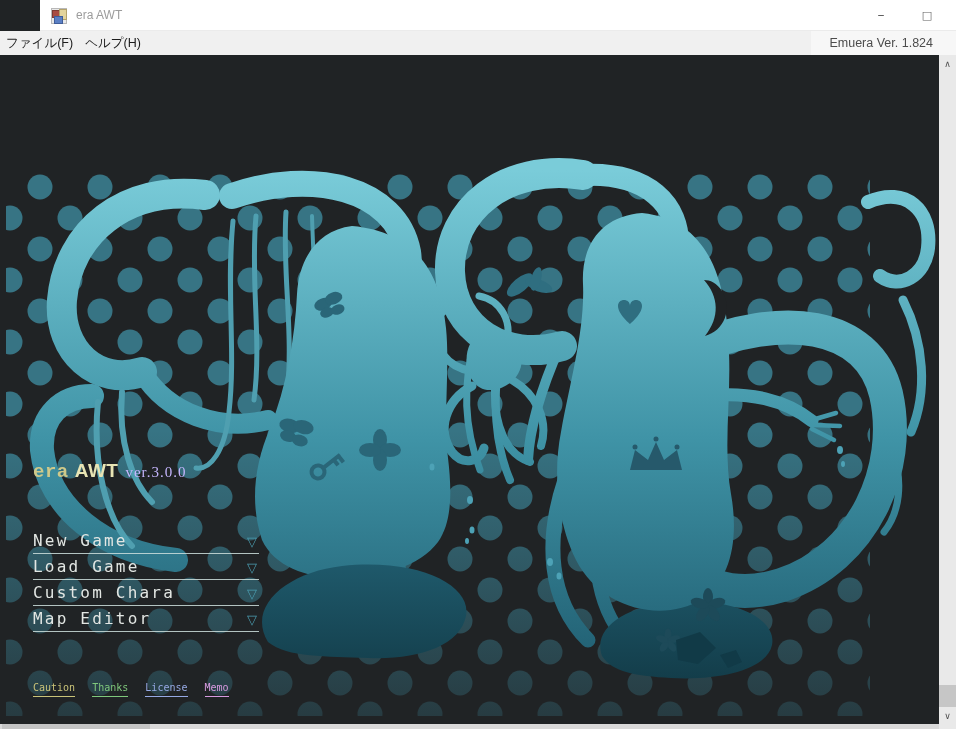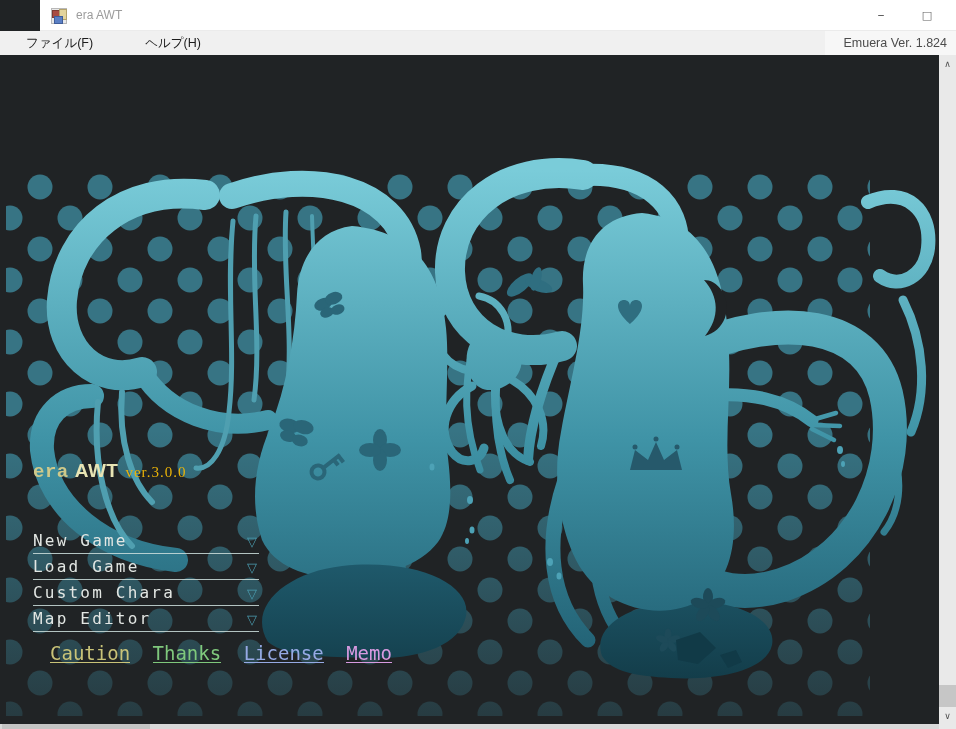--- a/index.html
+++ b/index.html
@@ -19,50 +19,50 @@
   .caption-buttons{position:absolute;right:0;top:0;height:31px;display:flex;}
   .cap-btn{width:46px;height:31px;display:flex;align-items:center;justify-content:center;
            color:#5f5f5f;font-size:13px;font-family:"DejaVu Sans",sans-serif;cursor:default;}
   .cap-btn.min span{position:relative;top:-2px;font-size:14px;}
   .cap-btn.max span{font-size:11px;}
   .cap-btn.close span{font-size:15px;}
 
   
   .menubar{position:absolute;left:0;top:31px;width:956px;height:24px;background:#f0f0f0;
            display:flex;align-items:stretch;font-size:12.5px;color:#1c1c1c;}
-  .menu-item{padding:0 26px;line-height:24px;}
-  .menubar-version{margin-left:auto;line-height:24px;padding:0 9px 0 18px;background:#f7f7f7;
+  .menu-item{padding:0 6px;line-height:24px;}
+  .menubar-version{margin-left:auto;line-height:24px;padding:0 23px 0 18px;background:#f7f7f7;
                    color:#4c4c4c;}
 
   
   .content{position:absolute;left:0;top:55px;width:939px;height:669px;background:#202325;overflow:hidden;}
   .art{position:absolute;left:0;top:0;}
 
   .textlayer{position:absolute;left:0;top:0;width:100%;height:100%;
              font-family:"DejaVu Sans Mono","Liberation Mono",monospace;}
 
   .logo-line{position:absolute;left:33px;top:405px;white-space:nowrap;
              font-family:"Liberation Sans",sans-serif;font-weight:bold;font-size:19px;letter-spacing:.5px;}
   .logo-era{color:#cfc98a;font-family:Liberation Mono, monospace;}
   .logo-awt{color:#e8e4b4;margin-left:6px;}
   .logo-ver{font-family:"Liberation Serif",serif;font-weight:normal;font-size:15px;
-            color:#eab308;margin-left:7px;letter-spacing:1px;}
+            color:#c4b5fd;margin-left:7px;letter-spacing:1px;}
 
   .subtitle{position:absolute;left:33px;top:433px;font-size:16px;letter-spacing:.6px;white-space:nowrap;
             background:linear-gradient(90deg,#c9c378 0%,#7fc87c 48%,#9aabe8 100%);
             -webkit-background-clip:text;background-clip:text;color:transparent;}
 
   .game-menu{position:absolute;left:33px;top:475px;width:226px;}
   .game-menu-item{position:relative;height:23px;margin-bottom:2px;cursor:pointer;
                   border-bottom:1px solid rgba(206,223,221,.85);
                   font-size:16px;letter-spacing:2.2px;color:#e2e6e3;line-height:21px;}
   .game-menu-arrow{position:absolute;right:2px;top:3px;font-size:13px;letter-spacing:0;
                    color:#4b9db0;font-family:"DejaVu Sans",sans-serif;line-height:17px;}
 
-  .footer-links{position:absolute;left:33px;top:587px;white-space:nowrap;font-size:19px;margin-left:17px;}
+  .footer-links{position:absolute;left:33px;top:624px;white-space:nowrap;font-size:10px;}
   .footer-link{display:inline-block;margin-right:11px;border-bottom:1px solid;line-height:17px;
                cursor:pointer;text-decoration:none;}
 
   
   .vscrollbar{position:absolute;right:0;top:55px;width:17px;height:674px;background:#e9e9e9;}
   .sb-btn{position:absolute;left:0;width:17px;height:17px;display:flex;align-items:center;
           justify-content:center;color:#4f4f4f;font-size:9px;font-family:"DejaVu Sans",sans-serif;}
   .sb-btn.up{top:0;}
   .sb-btn.down{top:652px;}
   .sb-thumb{position:absolute;left:0;top:630px;width:17px;height:22px;background:#c6c6c6;}

